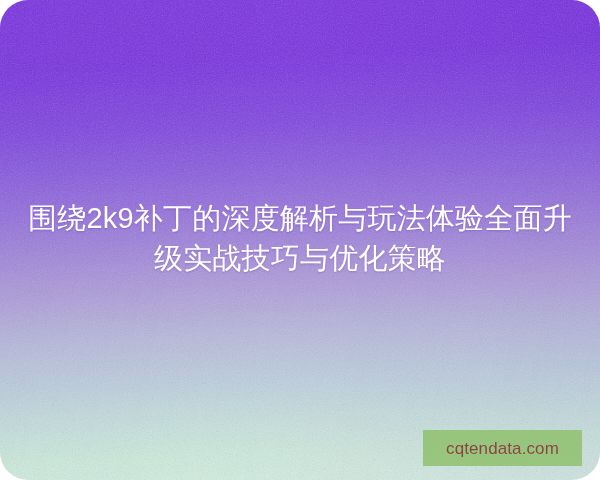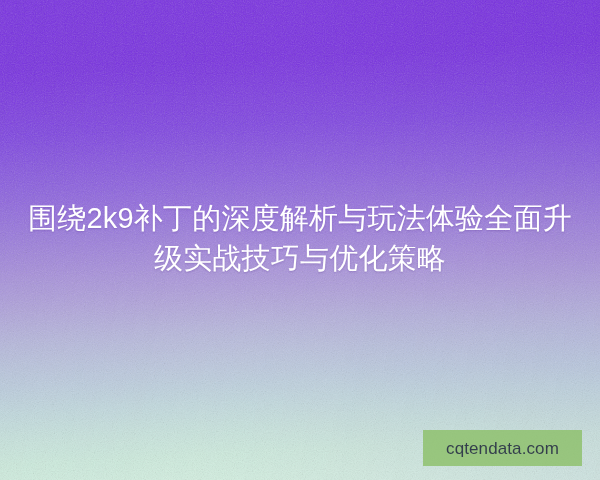--- a/index.html
+++ b/index.html
@@ -7,20 +7,21 @@
     padding: 0;
     background: #ffffff;
   }
 
   #banner {
     position: relative;
     width: 600px;
     height: 480px;
     overflow: hidden;
     font-family: "Liberation Sans", "DejaVu Sans", sans-serif;
+    border-radius: 28px;
     -webkit-font-smoothing: antialiased;
   }
 
   
   .bg-base {
     position: absolute;
     inset: 0;
     background: linear-gradient(
       177deg,
       #7b31e2 0%,
@@ -88,21 +89,21 @@
     top: 430px;
     width: 159px;
     height: 36px;
     background: #8cc068;
     opacity: 0.80;
     display: flex;
     align-items: center;
     justify-content: center;
   }
   .watermark-text {
-    color: #0f172a;
+    color: #7f1d1d;
     font-size: 17px;
     line-height: 1;
     letter-spacing: 0.1px;
     white-space: nowrap;
   }
 </style>
 </head>
 <body>
 
 <div id="banner">

